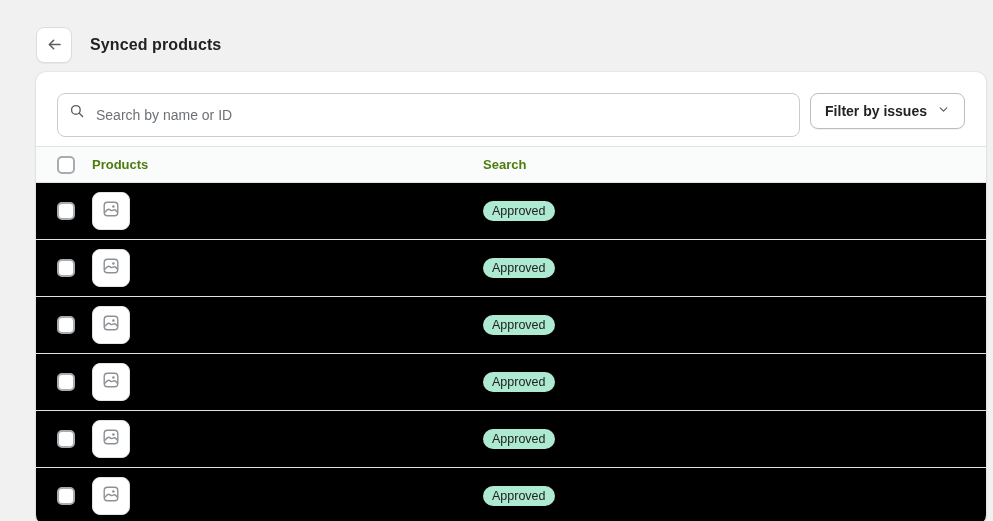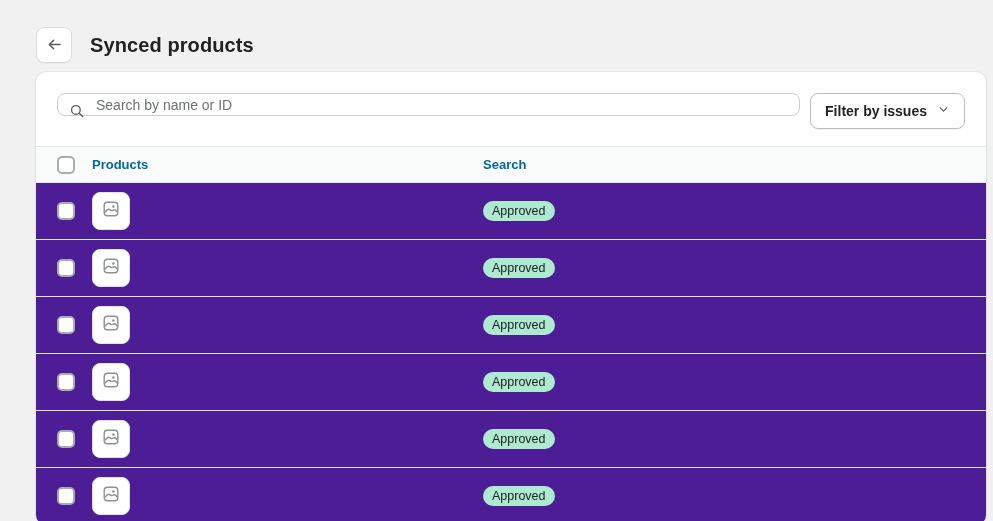--- a/index.html
+++ b/index.html
@@ -29,21 +29,21 @@
     border-radius: 8px;
     display: flex;
     align-items: center;
     justify-content: center;
     cursor: pointer;
     box-shadow: 0 1px 0 rgba(0,0,0,0.04);
     flex: 0 0 auto;
   }
   .back-button svg { display: block; }
   .page-title {
-    font-size: 20px;
+    font-size: 16px;
     font-weight: 600;
     color: #202223;
     letter-spacing: 0.1px;
     line-height: 24px;
   }
 
   
   .card {
     position: absolute;
     left: 36px;
@@ -62,21 +62,21 @@
     gap: 10px;
     padding: 21px 21px 17px 21px;
   }
   .search-wrap {
     flex: 1 1 auto;
     position: relative;
     height: 36px;
   }
   .search-input {
     width: 100%;
-    height: 23px;
+    height: 44px;
     border: 1px solid #c9cccf;
     border-radius: 8px;
     background: #ffffff;
     padding: 0 12px 0 38px;
     font-family: "Liberation Sans", sans-serif;
     font-size: 14px;
     color: #202223;
     outline: none;
   }
   .search-input::placeholder { color: #6d7175; }
@@ -115,21 +115,21 @@
     align-items: center;
     height: 37px;
     background: #fafbfb;
     border-top: 1px solid #e1e3e5;
     border-bottom: 1px solid #e1e3e5;
   }
   .table-row {
     display: flex;
     align-items: center;
     height: 57px;
-    background: #4c1d95;
+    background: #000000;
     border-bottom: 1px solid #e1e3e5;
   }
   .cell-check {
     flex: 0 0 auto;
     width: 56px;
     display: flex;
     align-items: center;
     justify-content: center;
     padding-left: 4px;
   }
@@ -141,21 +141,21 @@
     gap: 12px;
   }
   .cell-status {
     flex: 1 1 auto;
     display: flex;
     align-items: center;
   }
   .col-label {
     font-size: 13px;
     font-weight: 600;
-    color: #0369a1;
+    color: #4d7c0f;
   }
   .checkbox {
     width: 18px; height: 18px;
     border: 2px solid #a7acb1;
     border-radius: 5px;
     background: #ffffff;
     cursor: pointer;
     flex: 0 0 auto;
   }
   .thumb {

